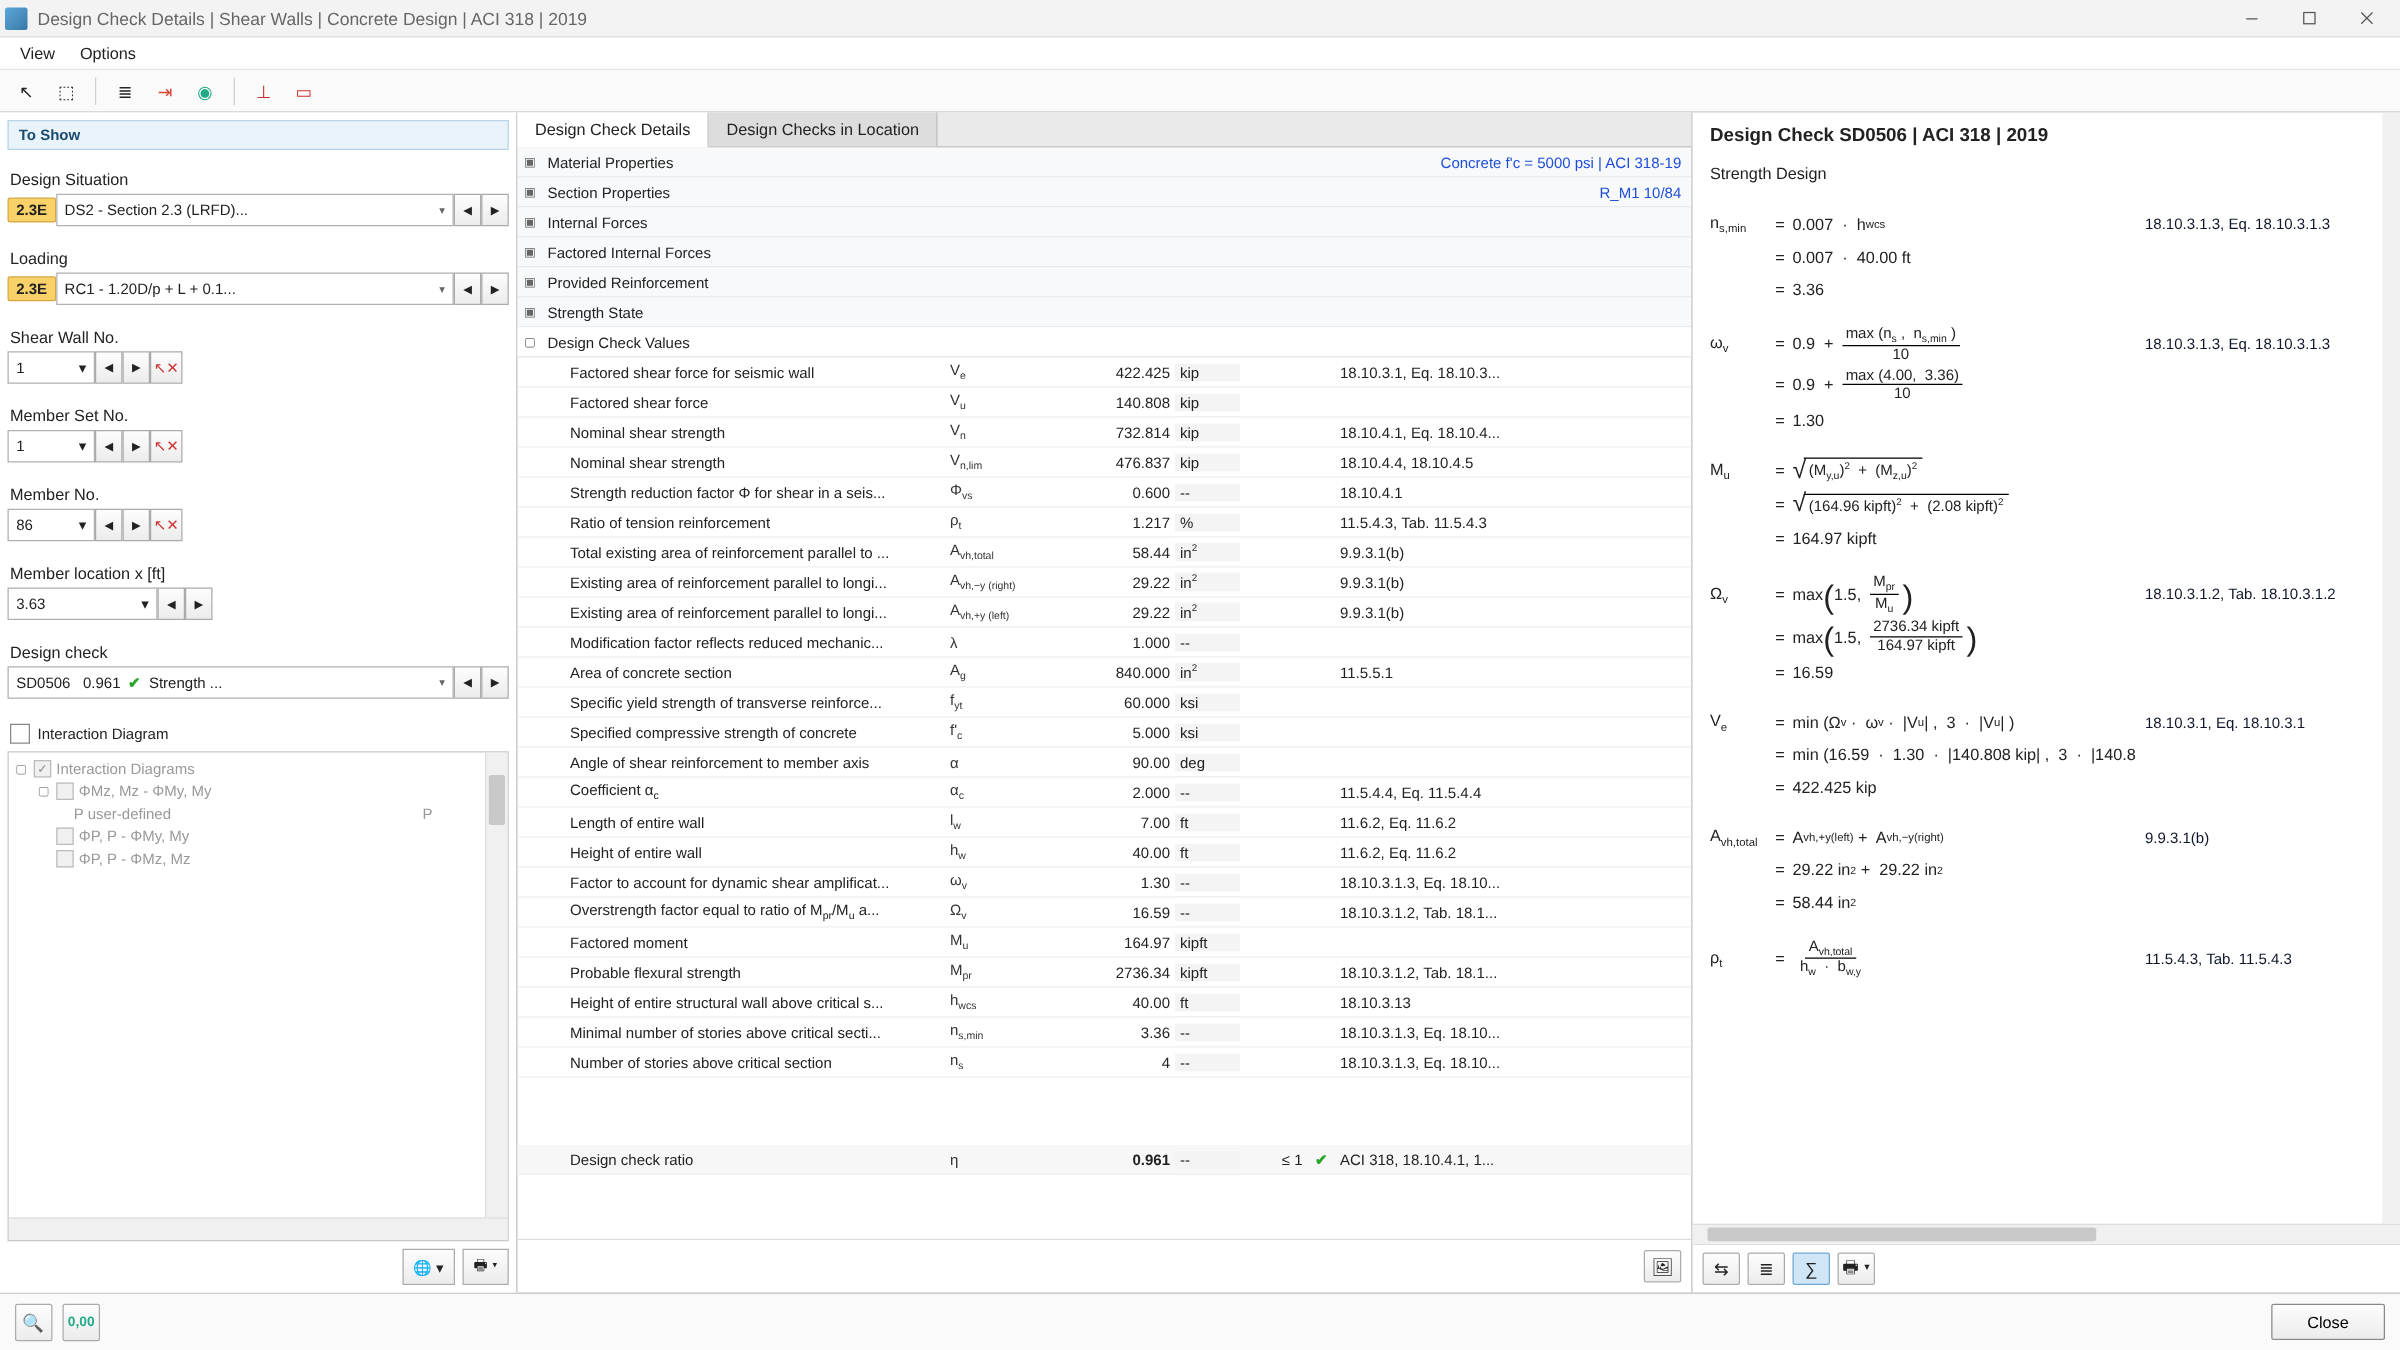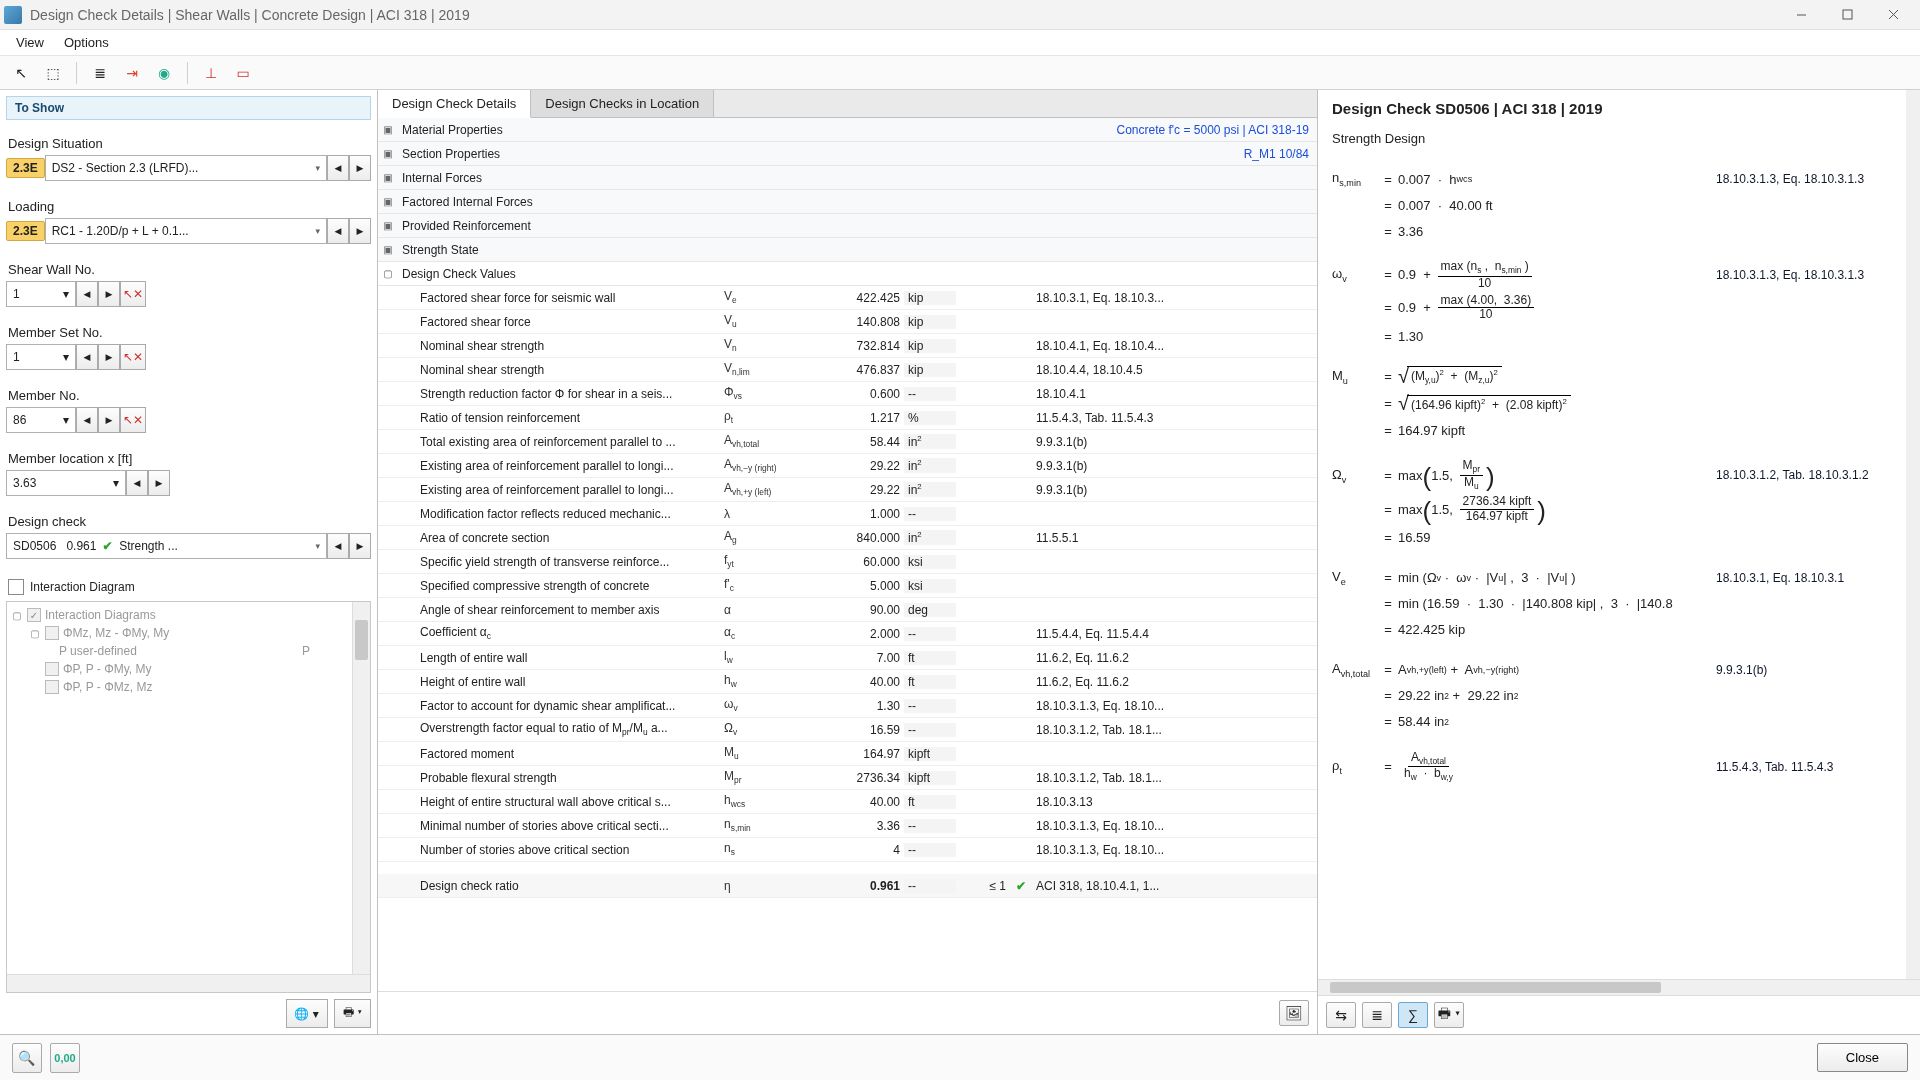--- a/index.html
+++ b/index.html
@@ -17,21 +17,21 @@
     .menubar { height:26px; display:flex; align-items:center; padding:0 6px; border-bottom:1px solid #e5e5e5; }
     .menubar span { padding:4px 10px; font-size:13px; }
 
     
     .toolbar { height:34px; display:flex; align-items:center; gap:6px; padding:0 8px; border-bottom:1px solid #d0d0d0; background:#fafafa; }
     .tbtn { width:26px; height:26px; border:1px solid transparent; display:flex; align-items:center; justify-content:center; font-size:14px; border-radius:2px; }
     .tsep { width:1px; height:22px; background:#d0d0d0; margin:0 4px; }
 
     
     .workspace { display:flex; height:calc(100% - 30px - 26px - 34px - 46px); }
-    .sidebar { width:378px; border-right:1px solid #c0c0c0; padding:6px; background:#fff; display:flex; flex-direction:column; }
+    .sidebar { width:414px; border-right:1px solid #c0c0c0; padding:6px; background:#fff; display:flex; flex-direction:column; }
     .midpanel { flex:0 0 940px; border-right:1px solid #c0c0c0; display:flex; flex-direction:column; }
     .rightpanel { flex:1; display:flex; flex-direction:column; position:relative; }
 
     
     .panel-title { background:#e8f3fa; border:1px solid #b8d4e8; padding:4px 8px; font-weight:600; color:#1a4a6e; margin-bottom:10px; }
     .field-label { margin:6px 2px 4px; font-size:13px; }
     .field-row { display:flex; align-items:center; gap:0; margin-bottom:12px; }
     .badge-e { background:#f8d268; border:1px solid #d4a840; padding:2px 6px; font-size:12px; font-weight:700; border-radius:2px; }
     .combo { flex:1; border:1px solid #b0b0b0; background:#fff; height:26px; display:flex; align-items:center; padding:0 6px; font-size:12px; justify-content:space-between; }
     .combo .arrow { font-size:9px; color:#666; }
@@ -63,21 +63,21 @@
     
     .sections { overflow:hidden; }
     .sect-row { display:flex; align-items:center; border-bottom:1px solid #e6e6e6; background:#f7f9fb; height:24px; }
     .sect-row.open { background:#fff; }
     .sect-toggle { width:20px; text-align:center; color:#666; font-size:10px; }
     .sect-title { flex:1; padding-left:4px; }
     .sect-right { margin-left:auto; padding-right:8px; color:#1d4ed8; }
 
     .data-rows { }
     .data-row { display:flex; align-items:center; border-bottom:1px solid #eee; height:24px; }
-    .data-row.highlight { background:#f7f7f7; font-weight:500; }
+    .data-row.highlight { background:#f7f7f7; font-weight:500;margin-top:42px; }
     .cell-label { flex:0 0 342px; padding-left:42px; overflow:hidden; text-overflow:ellipsis; white-space:nowrap; }
     .cell-sym { flex:0 0 74px; padding-left:4px; color:#333; }
     .cell-val { flex:0 0 110px; text-align:right; padding-right:4px; }
     .cell-unit { flex:0 0 52px; padding-left:4px; background:#f4f4f4; }
     .cell-range { flex:0 0 54px; text-align:right; padding-right:4px; }
     .cell-chk { flex:0 0 22px; text-align:center; color:#27a527; font-weight:700; }
     .cell-ref { flex:1; padding-left:4px; overflow:hidden; text-overflow:ellipsis; white-space:nowrap; }
     sub{font-size:0.7em;} sup{font-size:0.65em;}
 
     .mid-footer { margin-top:auto; display:flex; justify-content:flex-end; padding:8px; border-top:1px solid #ddd; }

